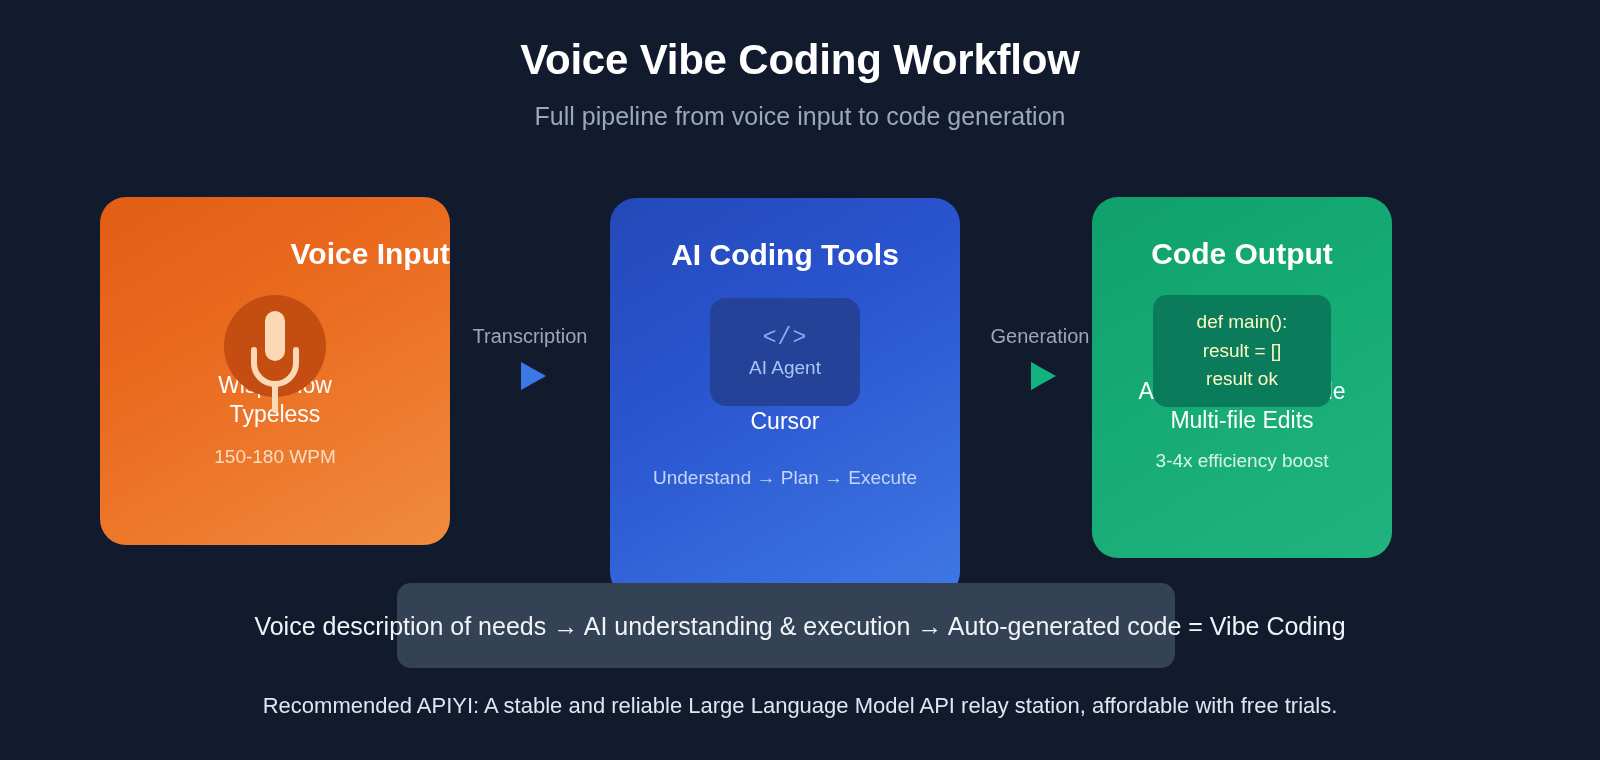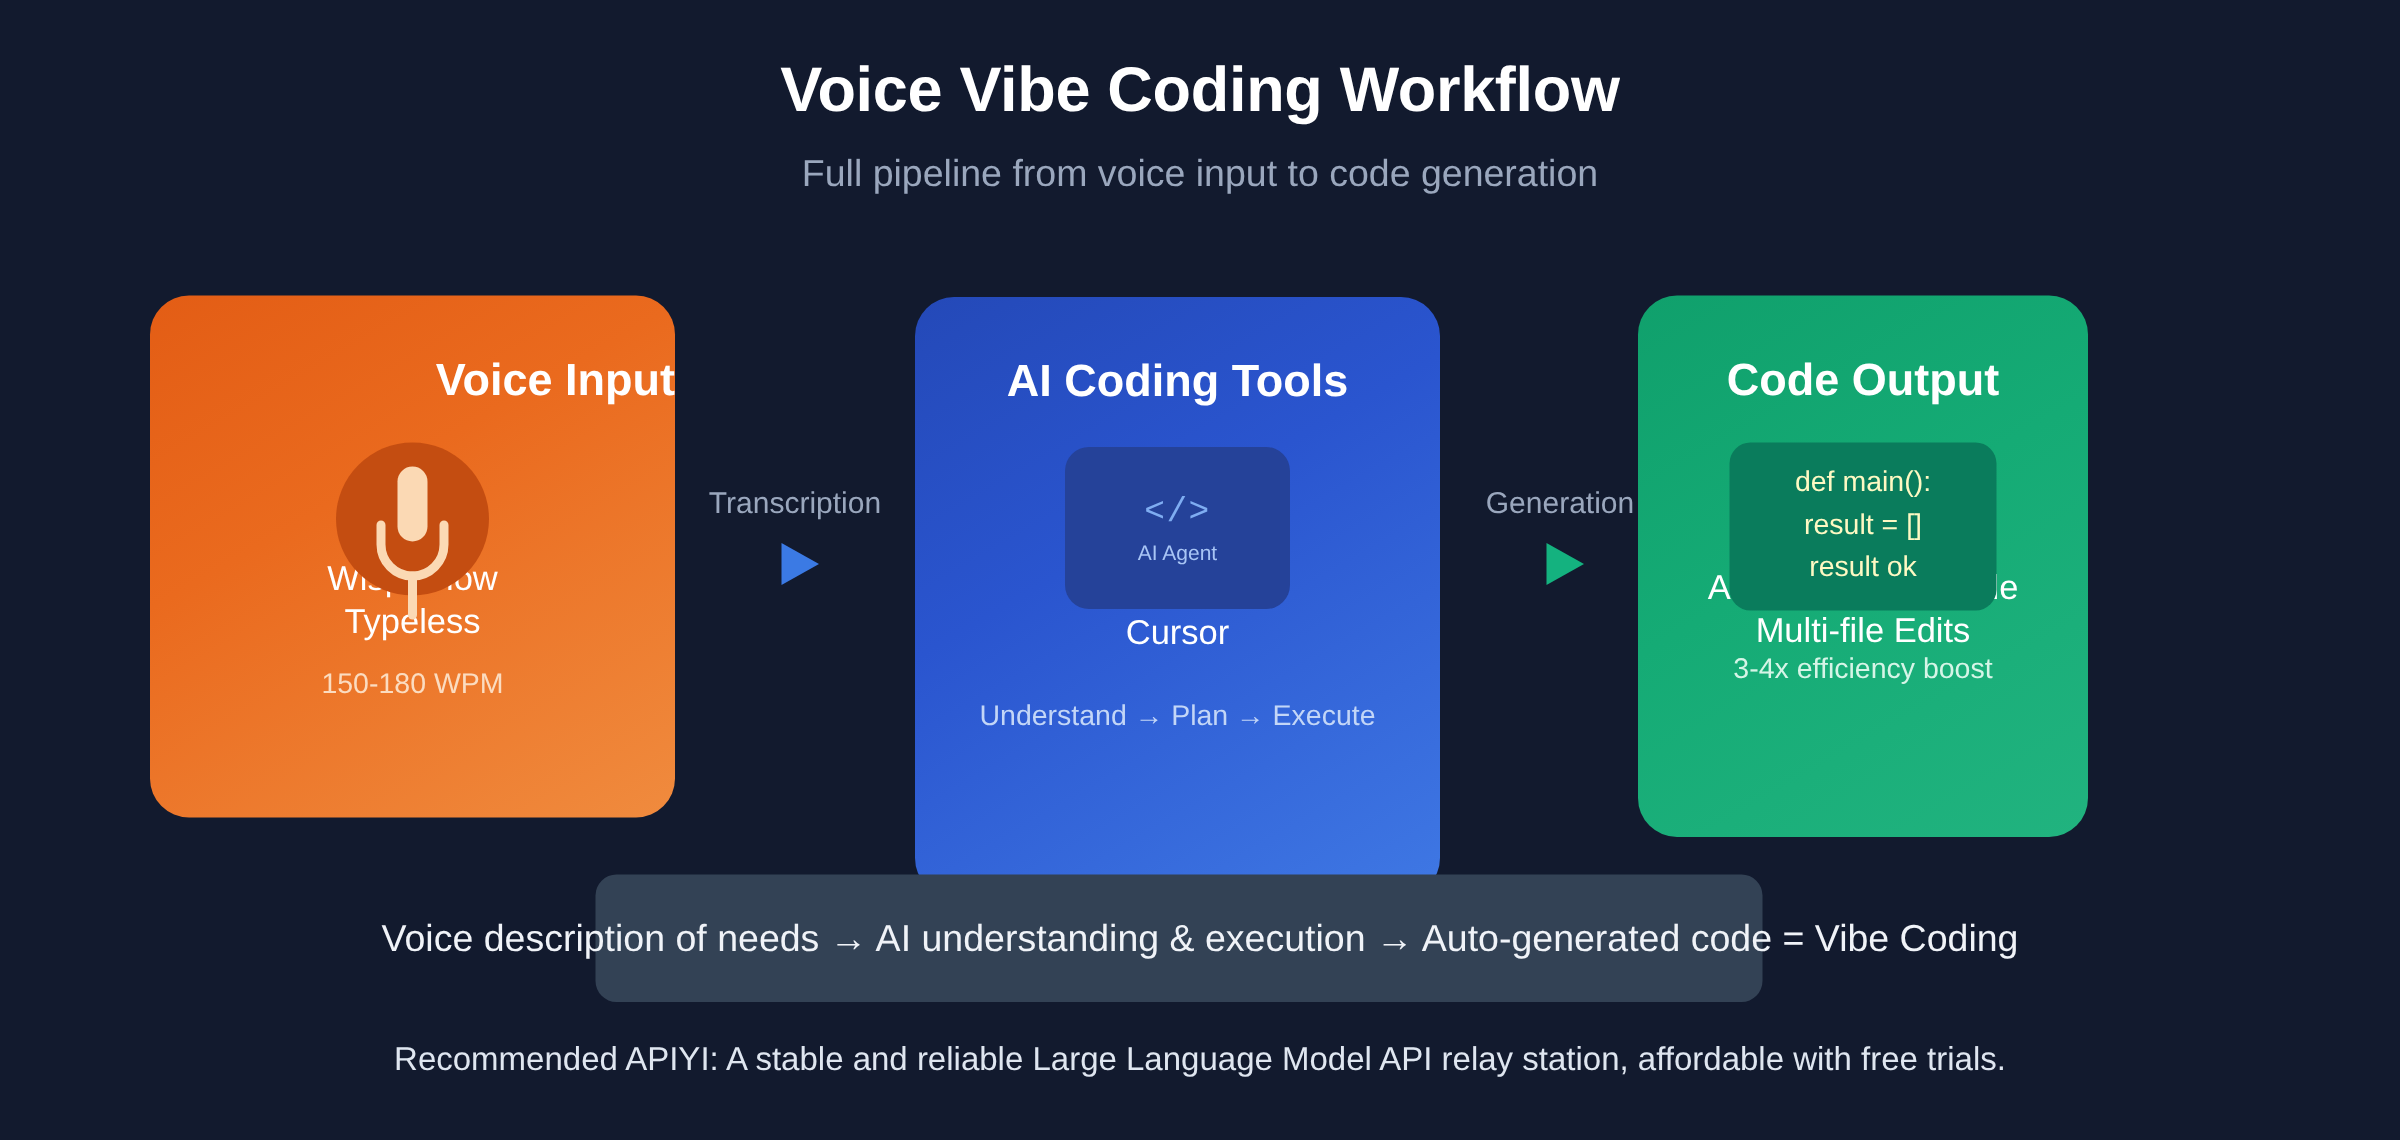--- a/index.html
+++ b/index.html
@@ -132,35 +132,35 @@
     justify-content: center;
     gap: 6px;
   }
   .agent-code {
     font-family: "Liberation Mono", monospace;
     font-size: 23px;
     color: #7fadf2;
     letter-spacing: 1px;
   }
   .agent-label {
-    font-size: 14px;
+    font-size: 19px;
     color: #a8c5f5;
   }
 
   
   .card-code {
     left: 1092px;
     top: 197px;
     width: 300px;
     height: 361px;
     background: linear-gradient(150deg, #10a06c 0%, #15ab75 45%, #21b37f 100%);
   }
   .card-code .card-title { margin-top: 40px; }
   .card-code .card-lines { margin-top: 106px; }
-  .card-code .card-note  { color: #d6f5e7; }
+  .card-code .card-note  { margin-top: 14px; color: #d6f5e7; }
 
   .code-box {
     position: absolute;
     left: 50%;
     top: 98px;
     transform: translateX(-50%);
     width: 178px;
     height: 112px;
     border-radius: 14px;
     background: #0a7c5c;

